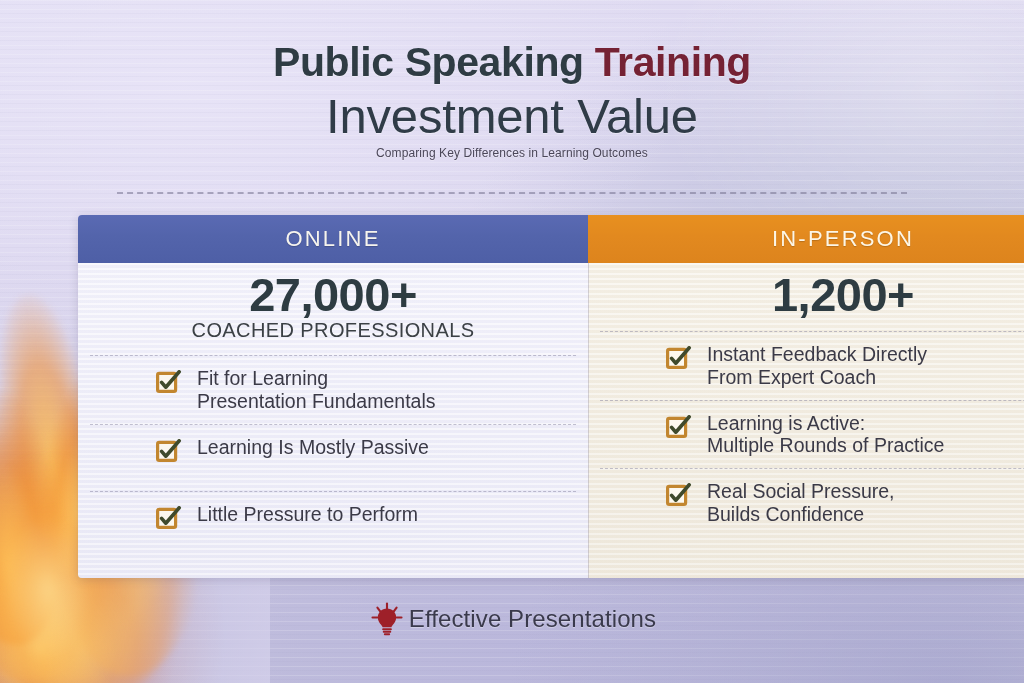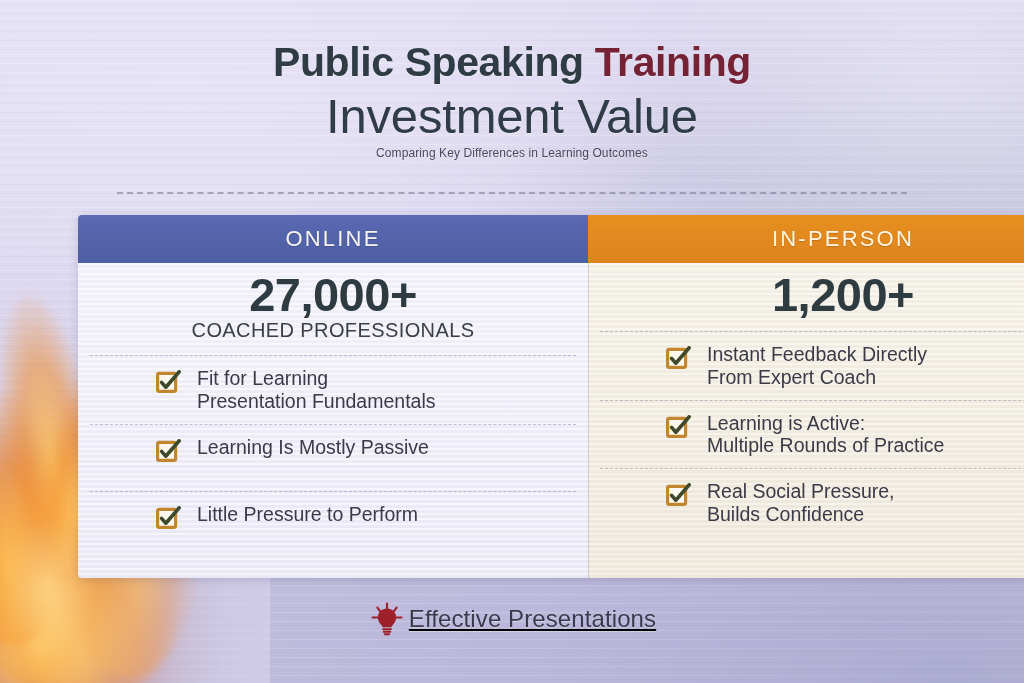--- a/index.html
+++ b/index.html
@@ -252,21 +252,20 @@
 
   
   .footer {
     position: absolute;
     left: 0; right: 0;
     top: 600px;
     display: flex;
     align-items: center;
     justify-content: center;
     gap: 3px;
-    text-decoration: underline;
   }
   .bulb-icon { display: block; }
   .footer-text {
     font-size: 24px;
     color: #3a3a4c;
     letter-spacing: 0.1px;
     text-shadow: 0 1px 1px rgba(255,255,255,0.35);
   }
 </style>
 </head>

